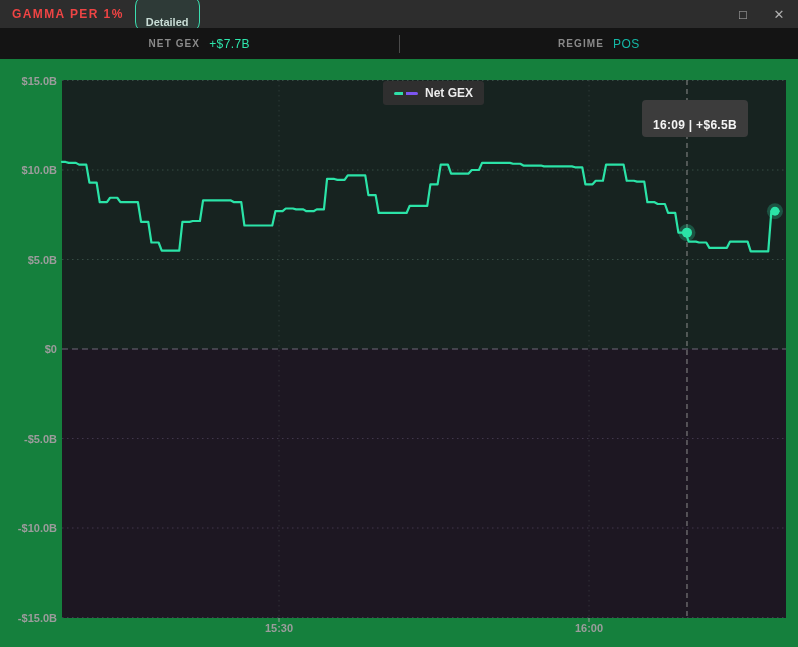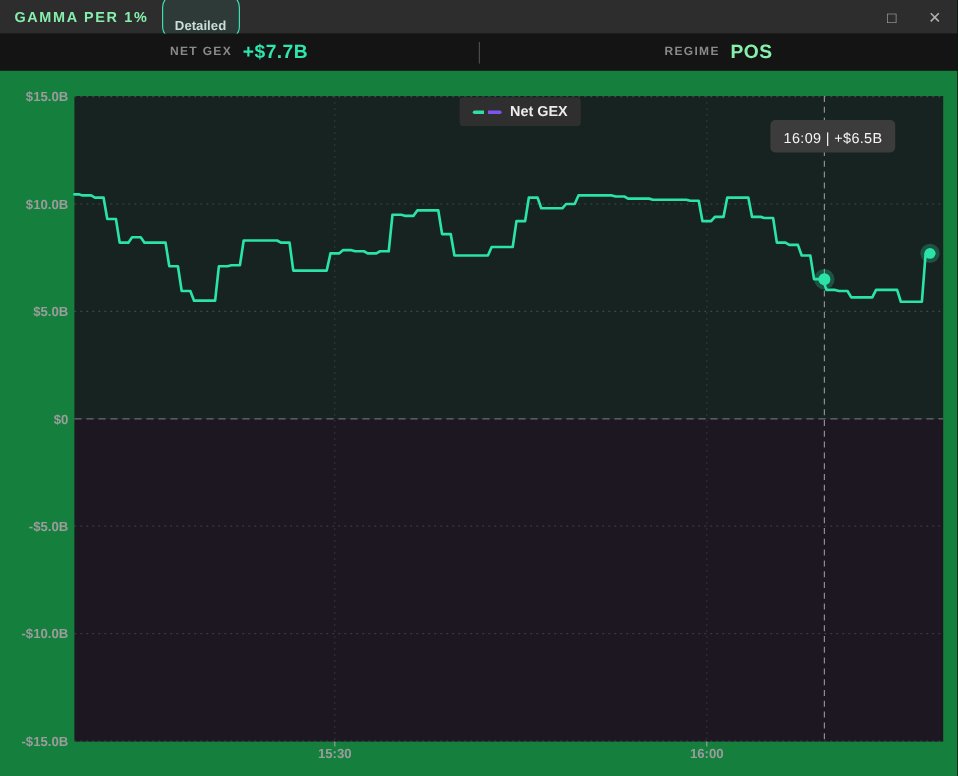--- a/index.html
+++ b/index.html
@@ -3,48 +3,48 @@
 <meta charset="utf-8">
 <style>
   html,body { margin:0; padding:0; background:#0d0d0d; }
   body { font-family:"Liberation Sans", sans-serif; }
   .window { position:relative; width:798px; height:647px; background:#191919; overflow:hidden;
             box-shadow:inset 0 0 0 1px #0a0a0a; }
 
   
   .titlebar { position:absolute; top:0; left:0; right:0; height:28px; background:#2d2d2d;
               display:flex; align-items:center; padding:0 12px; box-sizing:border-box; gap:11px; }
-  .title { color:#86efac; font-weight:bold; font-size:12px; letter-spacing:1.4px; }
+  .title { color:#ef4444; font-weight:bold; font-size:12px; letter-spacing:1.4px; }
   .detailed-btn { border:1.5px solid #3bdfb0; color:#c9ddd6; background:rgba(59,223,176,0.08);
                   border-radius:11px; font-size:11px; line-height:15px; padding:19px 10px 2px;
                   font-weight:600; cursor:pointer; }
   .win-controls { margin-left:auto; display:flex; gap:22px; color:#b0b0b0; font-size:13px; }
   .win-btn { cursor:pointer; width:14px; text-align:center; }
 
   
   .statsbar { position:absolute; top:28px; left:0; right:0; height:31px; background:#141414;
               display:flex; align-items:stretch; }
   .stat-half { flex:1; display:flex; align-items:center; justify-content:center; gap:9px; }
   .stat-label { color:#8a8a8a; font-size:10px; font-weight:bold; letter-spacing:1.1px; }
-  .stat-value { color:#2ee6ac; font-size:16px; font-weight:bold; letter-spacing:0.4px; }
+  .stat-value { color:#2ee6ac; font-size:12px; font-weight:normal; letter-spacing:0.4px; }
   .stat-divider { width:1px; height:18px; background:#4a4a4a; align-self:center; }
 
   
   .chart-panel { position:absolute; top:59px; left:0; right:0; bottom:0; background:#15803d; }
   .chart-panel svg { position:absolute; top:0; left:0; }
 
   .legend { position:absolute; left:383px; top:22px; height:24px; background:#2f2f2f;
             border-radius:3px; display:flex; align-items:center; padding:0 11px; gap:7px;
             cursor:pointer; }
   .legend-marker { width:24px; height:3px; border-radius:2px;
                    background:linear-gradient(90deg,#2ee0a8 0%,#2ee0a8 38%,#2f2f2f 38%,#2f2f2f 52%,#7c55f0 52%,#7c55f0 100%); }
   .legend-label { color:#ececec; font-size:12px; font-weight:bold; }
 
   .tooltip { position:absolute; left:642px; top:41px; background:#3c3c3c; border-radius:4px;
-             color:#f4f4f4; font-size:12px; font-weight:normal; padding:8px 11px 5px;
+             color:#f4f4f4; font-size:12px; font-weight:bold; padding:18px 11px 5px;
              letter-spacing:0.3px; white-space:nowrap; }
 </style>
 </head>
 <body>
 
 <div class="window">
 
   <div class="titlebar">
     <span class="title">GAMMA PER 1%</span>
     <span class="detailed-btn">Detailed</span>
@@ -55,21 +55,21 @@
   </div>
 
   <div class="statsbar">
     <div class="stat-half">
       <span class="stat-label">NET GEX</span>
       <span class="stat-value" style="color: rgb(46, 230, 172);">+$7.7B</span>
     </div>
     <div class="stat-divider"></div>
     <div class="stat-half">
       <span class="stat-label">REGIME</span>
-      <span class="stat-value" style="color: #86efac;">POS</span>
+      <span class="stat-value" style="color: #14b8a6;">POS</span>
     </div>
   </div>
 
   <div class="chart-panel">
     <svg id="chart-svg" width="798" height="588" viewBox="0 0 798 588">
         <rect x="62" y="21" width="724" height="269" fill="#172320"></rect>
         <rect x="62" y="290" width="724" height="269" fill="#1d1722"></rect>
         <line x1="62" y1="21.5" x2="786" y2="21.5" stroke="rgba(140,185,165,0.28)" stroke-width="1" stroke-dasharray="1.5 3.5"></line>
         <text x="57" y="25.5" text-anchor="end" fill="#9c9c9c" font-size="11" font-weight="700">$15.0B</text>
         <line x1="62" y1="111" x2="786" y2="111" stroke="rgba(140,185,165,0.28)" stroke-width="1" stroke-dasharray="1.5 3.5"></line>

